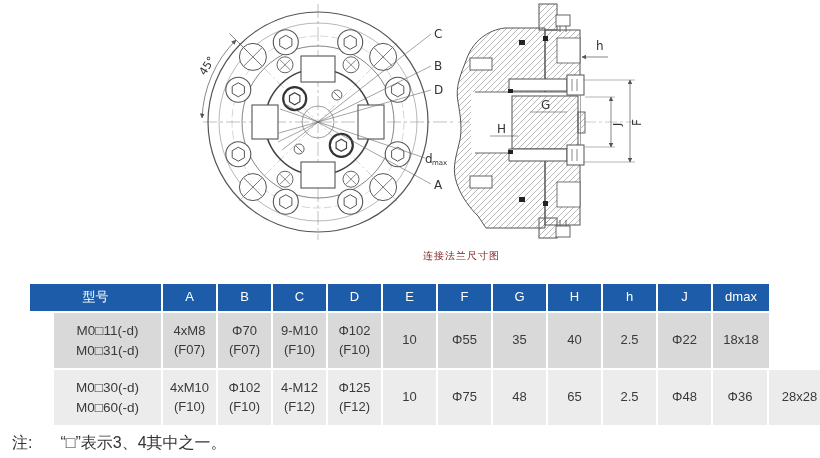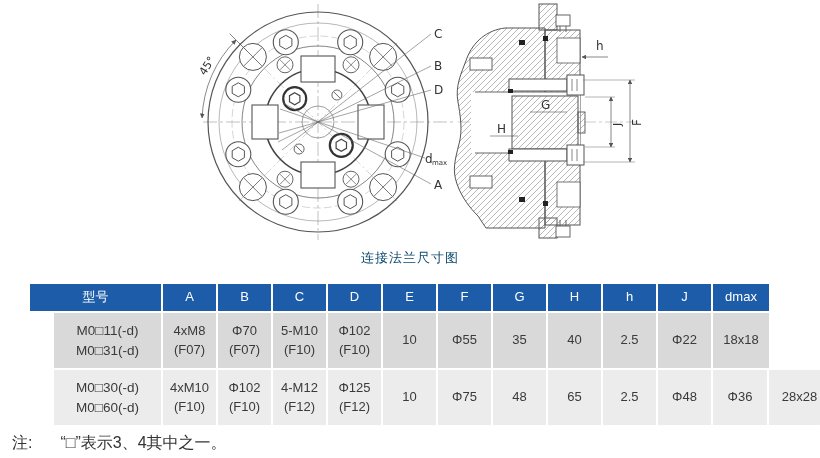--- a/index.html
+++ b/index.html
@@ -3,22 +3,22 @@
 <meta charset="utf-8">
 <style>
   html,body{margin:0;padding:0;}
   body{
     width:820px;height:458px;position:relative;background:#ffffff;
     font-family:"Liberation Sans","DejaVu Sans",sans-serif;color:#333;
     overflow:hidden;
   }
   .drawing{position:absolute;left:175px;top:0;width:480px;height:248px;}
   .caption{
-    position:absolute;left:320px;top:249px;width:180px;text-align:center;
-    font-size:13px;color:#0c4a6e;letter-spacing:1px;
+    position:absolute;left:320px;top:249px;width:180px;text-align:right;
+    font-size:10px;color:#7f1d1d;letter-spacing:1px;
   }
   .tbl{
     position:absolute;left:10px;top:284px;width:800px;
     border-radius:12px;overflow:hidden;background:#fff;padding-left:20px;
   }
   .tr{display:grid;grid-template-columns:133px repeat(10,55px) 56px 1fr;}
   .tr.head .td{
     background:#1d5ca8;color:#fff;height:27px;font-size:13px;
   }
   .td{
@@ -235,21 +235,21 @@
     </div>
     <div class="td">
       <span>4xM8</span>
       <span>(F07)</span>
     </div>
     <div class="td">
       <span>Φ70</span>
       <span>(F07)</span>
     </div>
     <div class="td">
-      <span>5-M10</span>
+      <span>9-M10</span>
       <span>(F10)</span>
     </div>
     <div class="td">
       <span>Φ102</span>
       <span>(F10)</span>
     </div>
     <div class="td">10</div>
     <div class="td">Φ55</div>
     <div class="td">35</div>
     <div class="td">40</div>

